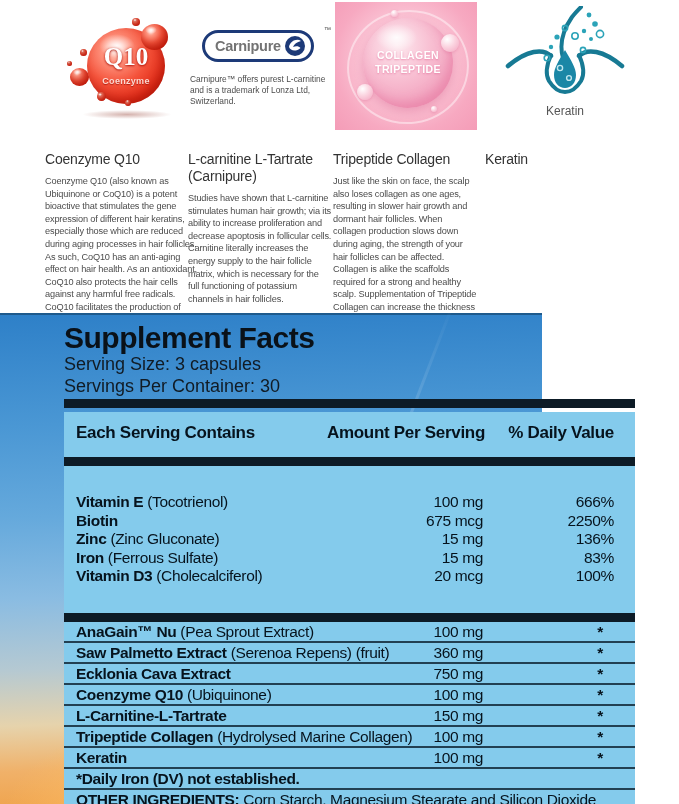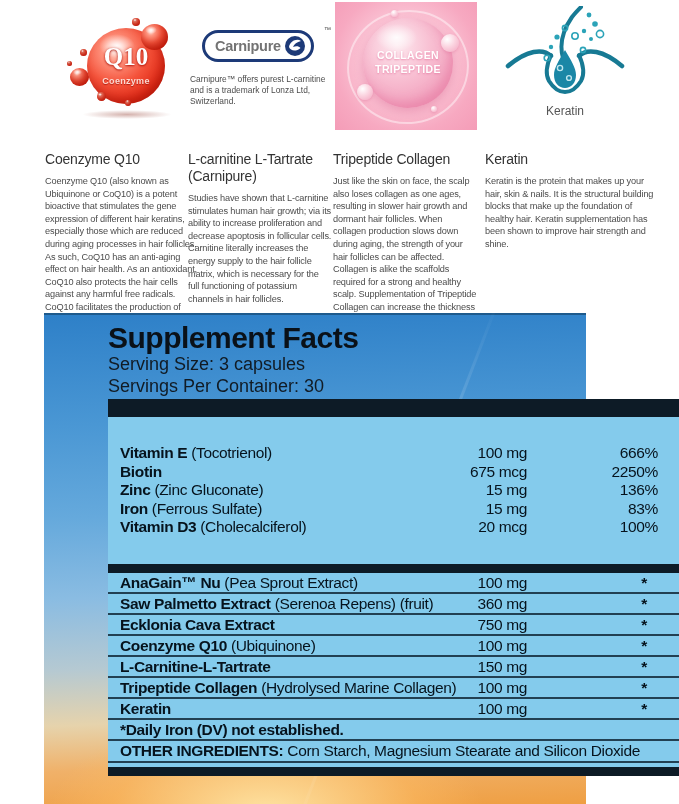--- a/index.html
+++ b/index.html
@@ -65,21 +65,21 @@
   .cg-b4{left:96px;top:104px;width:6px;height:6px;}
 
   
   .ker-svg{position:absolute;left:20px;top:6px;}
   .ker-label{position:absolute;left:20px;top:104px;width:120px;text-align:center;font-size:12px;color:#565656;}
 
   
   .sky{position:relative;width:542px;height:491px;border-top:2px solid #1e5a8c;box-sizing:border-box;
     background:
       radial-gradient(ellipse 280px 130px at 41% 102%, rgba(255,232,170,.95), rgba(255,190,100,.45) 55%, rgba(255,190,100,0) 78%),
-      linear-gradient(178deg, #2e80c8 0%, #4a97d4 22%, #65a9dc 40%, #8abce2 56%, #b5c9d2 70%, #e6d3ac 81%, #f0b169 90%, #ef9f43 100%); margin-left: 44px;}
+      linear-gradient(178deg, #2e80c8 0%, #4a97d4 22%, #65a9dc 40%, #8abce2 56%, #b5c9d2 70%, #e6d3ac 81%, #f0b169 90%, #ef9f43 100%);}
   .streak{position:absolute;left:455px;top:-20px;width:3px;height:620px;pointer-events:none;opacity:.35;
     background:linear-gradient(rgba(255,255,255,0), rgba(255,255,255,.8) 40%, rgba(255,255,255,0));
     transform:rotate(21deg);transform-origin:top center;}
 
   .panel{position:relative;margin-left:64px;width:571px;padding-top:8px;color:#06131d;}
   .panel-bg{position:absolute;left:0;top:97px;bottom:3px;width:571px;background:#84cbec;}
   .sf-title{position:relative;font-size:30px;line-height:30px;font-weight:700;letter-spacing:-0.5px;color:#0a1118;}
   .sf-line{position:relative;font-size:18px;line-height:22px;color:#111b24;}
   .bar{position:relative;height:9px;background:#0d1b26;}
   .bar-1{margin-top:2px;}
@@ -189,36 +189,40 @@
               <circle cx="78" cy="44" r="2.6"></circle>
           </g>
           <g fill="none" stroke="#bfe6ee" stroke-width="1.4">
             <circle cx="55" cy="62" r="2.6"></circle>
               <circle cx="64" cy="72" r="2.4"></circle>
           </g>
         </svg>
         <div class="ker-label">Keratin</div>
       </div>
       <h3>Keratin</h3>
-      <p>Keratin is the protein that makes up your hair, skin &amp; nails. It is the structural building blocks that make up the foundation of healthy hair. Keratin supplementation has been shown to improve hair strength and shine.</p>
     </div>
   </section>
 
   <section class="sky">
     <div class="streak"></div>
 
     <div class="panel">
       <div class="panel-bg"></div>
 
       <div class="sf-title">Supplement Facts</div>
       <div class="sf-line">Serving Size: 3 capsules</div>
       <div class="sf-line">Servings Per Container: 30</div>
 
       <div class="bar bar-1"></div>
 
+      <div class="hdr">
+        <span class="h1">Each Serving Contains</span>
+        <span class="h2">Amount Per Serving</span>
+        <span class="h3">% Daily Value</span>
+      </div>
 
       <div class="bar"></div>
 
       <div class="sec1">
         <div class="row">
           <b>Vitamin E</b> <span>(Tocotrienol)</span>
           <span class="amt">100 mg</span><span class="dv">666%</span>
         </div>
         <div class="row">
           <b>Biotin</b> <span></span>

